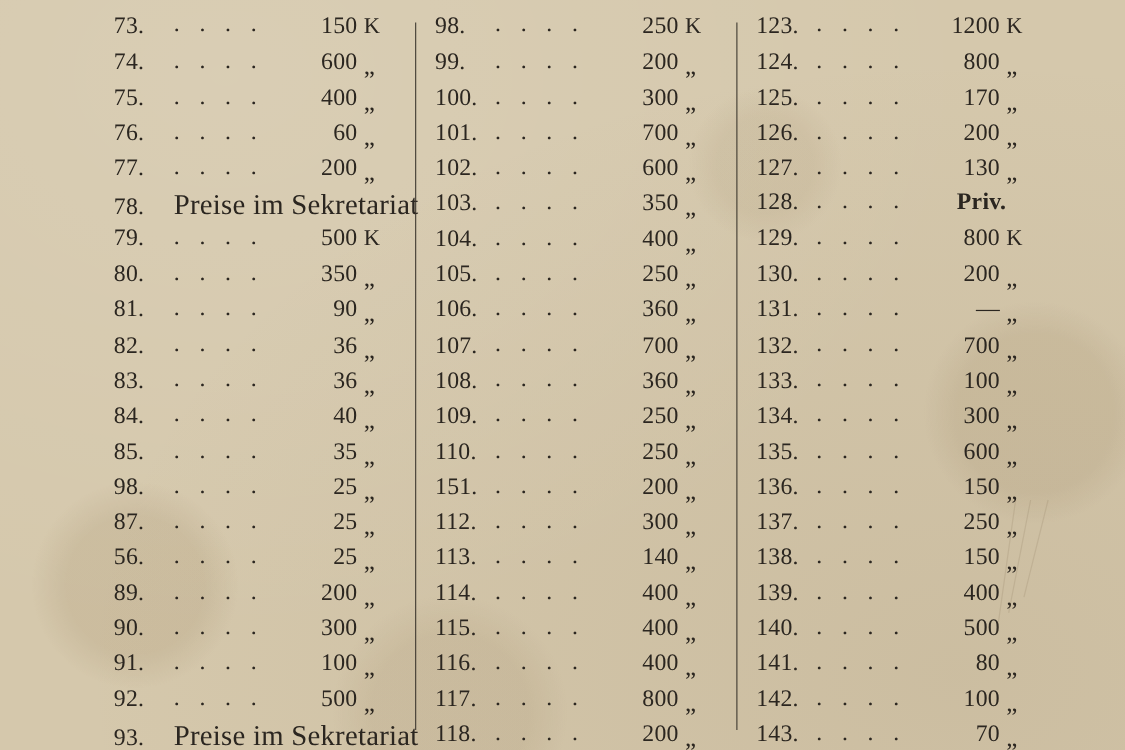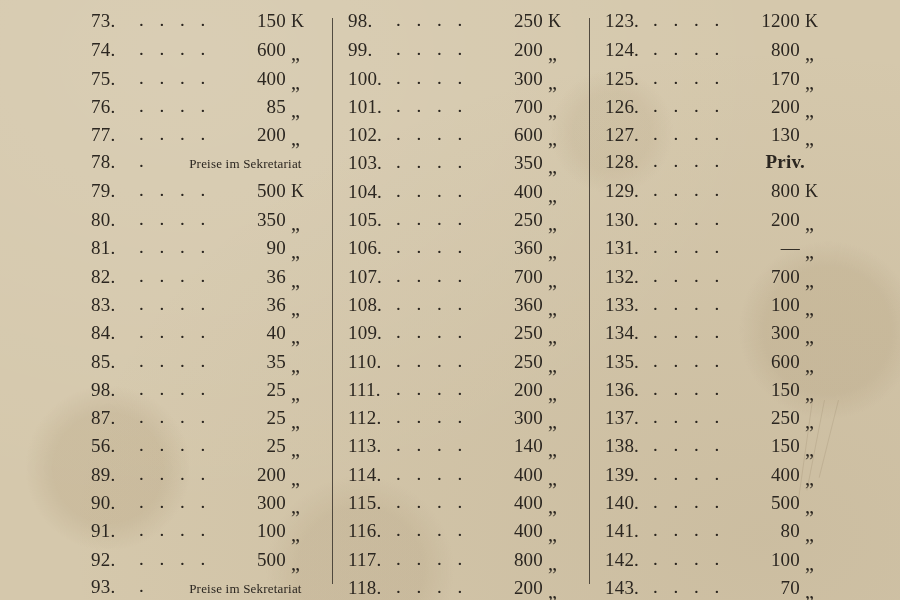--- a/index.html
+++ b/index.html
@@ -117,21 +117,21 @@
     font-size: 18px;
   }
   .unit.quote {
     transform: translateY(4px);
     font-size: 20px;
   }
   
   .note {
     flex: 1 1 auto;
     text-align: center;
-    font-size: 13px;
+    font-size: 23px;
     letter-spacing: 0.2px;
     padding-right: 2px;
   }
   .val.dash {
     font-size: 19px;
   }
   .val.priv {
     min-width: 0;
     padding-right: 0;
     font-weight: bold;
@@ -159,21 +159,21 @@
         </div>
         <div class="row">
           <span class="num">75.</span>
           <span class="leader">. . . .</span>
           <span class="val">400</span>
           <span class="unit quote">„</span>
         </div>
         <div class="row">
           <span class="num">76.</span>
           <span class="leader">. . . .</span>
-          <span class="val">85</span>
+          <span class="val">60</span>
           <span class="unit quote">„</span>
         </div>
         <div class="row">
           <span class="num">77.</span>
           <span class="leader">. . . .</span>
           <span class="val">200</span>
           <span class="unit quote">„</span>
         </div>
         <div class="row">
           <span class="num">78.</span>
@@ -344,21 +344,21 @@
           <span class="val">250</span>
           <span class="unit quote">„</span>
         </div>
         <div class="row">
           <span class="num">110.</span>
           <span class="leader">. . . .</span>
           <span class="val">250</span>
           <span class="unit quote">„</span>
         </div>
         <div class="row">
-          <span class="num">111.</span>
+          <span class="num">151.</span>
           <span class="leader">. . . .</span>
           <span class="val">200</span>
           <span class="unit quote">„</span>
         </div>
         <div class="row">
           <span class="num">112.</span>
           <span class="leader">. . . .</span>
           <span class="val">300</span>
           <span class="unit quote">„</span>
         </div>

